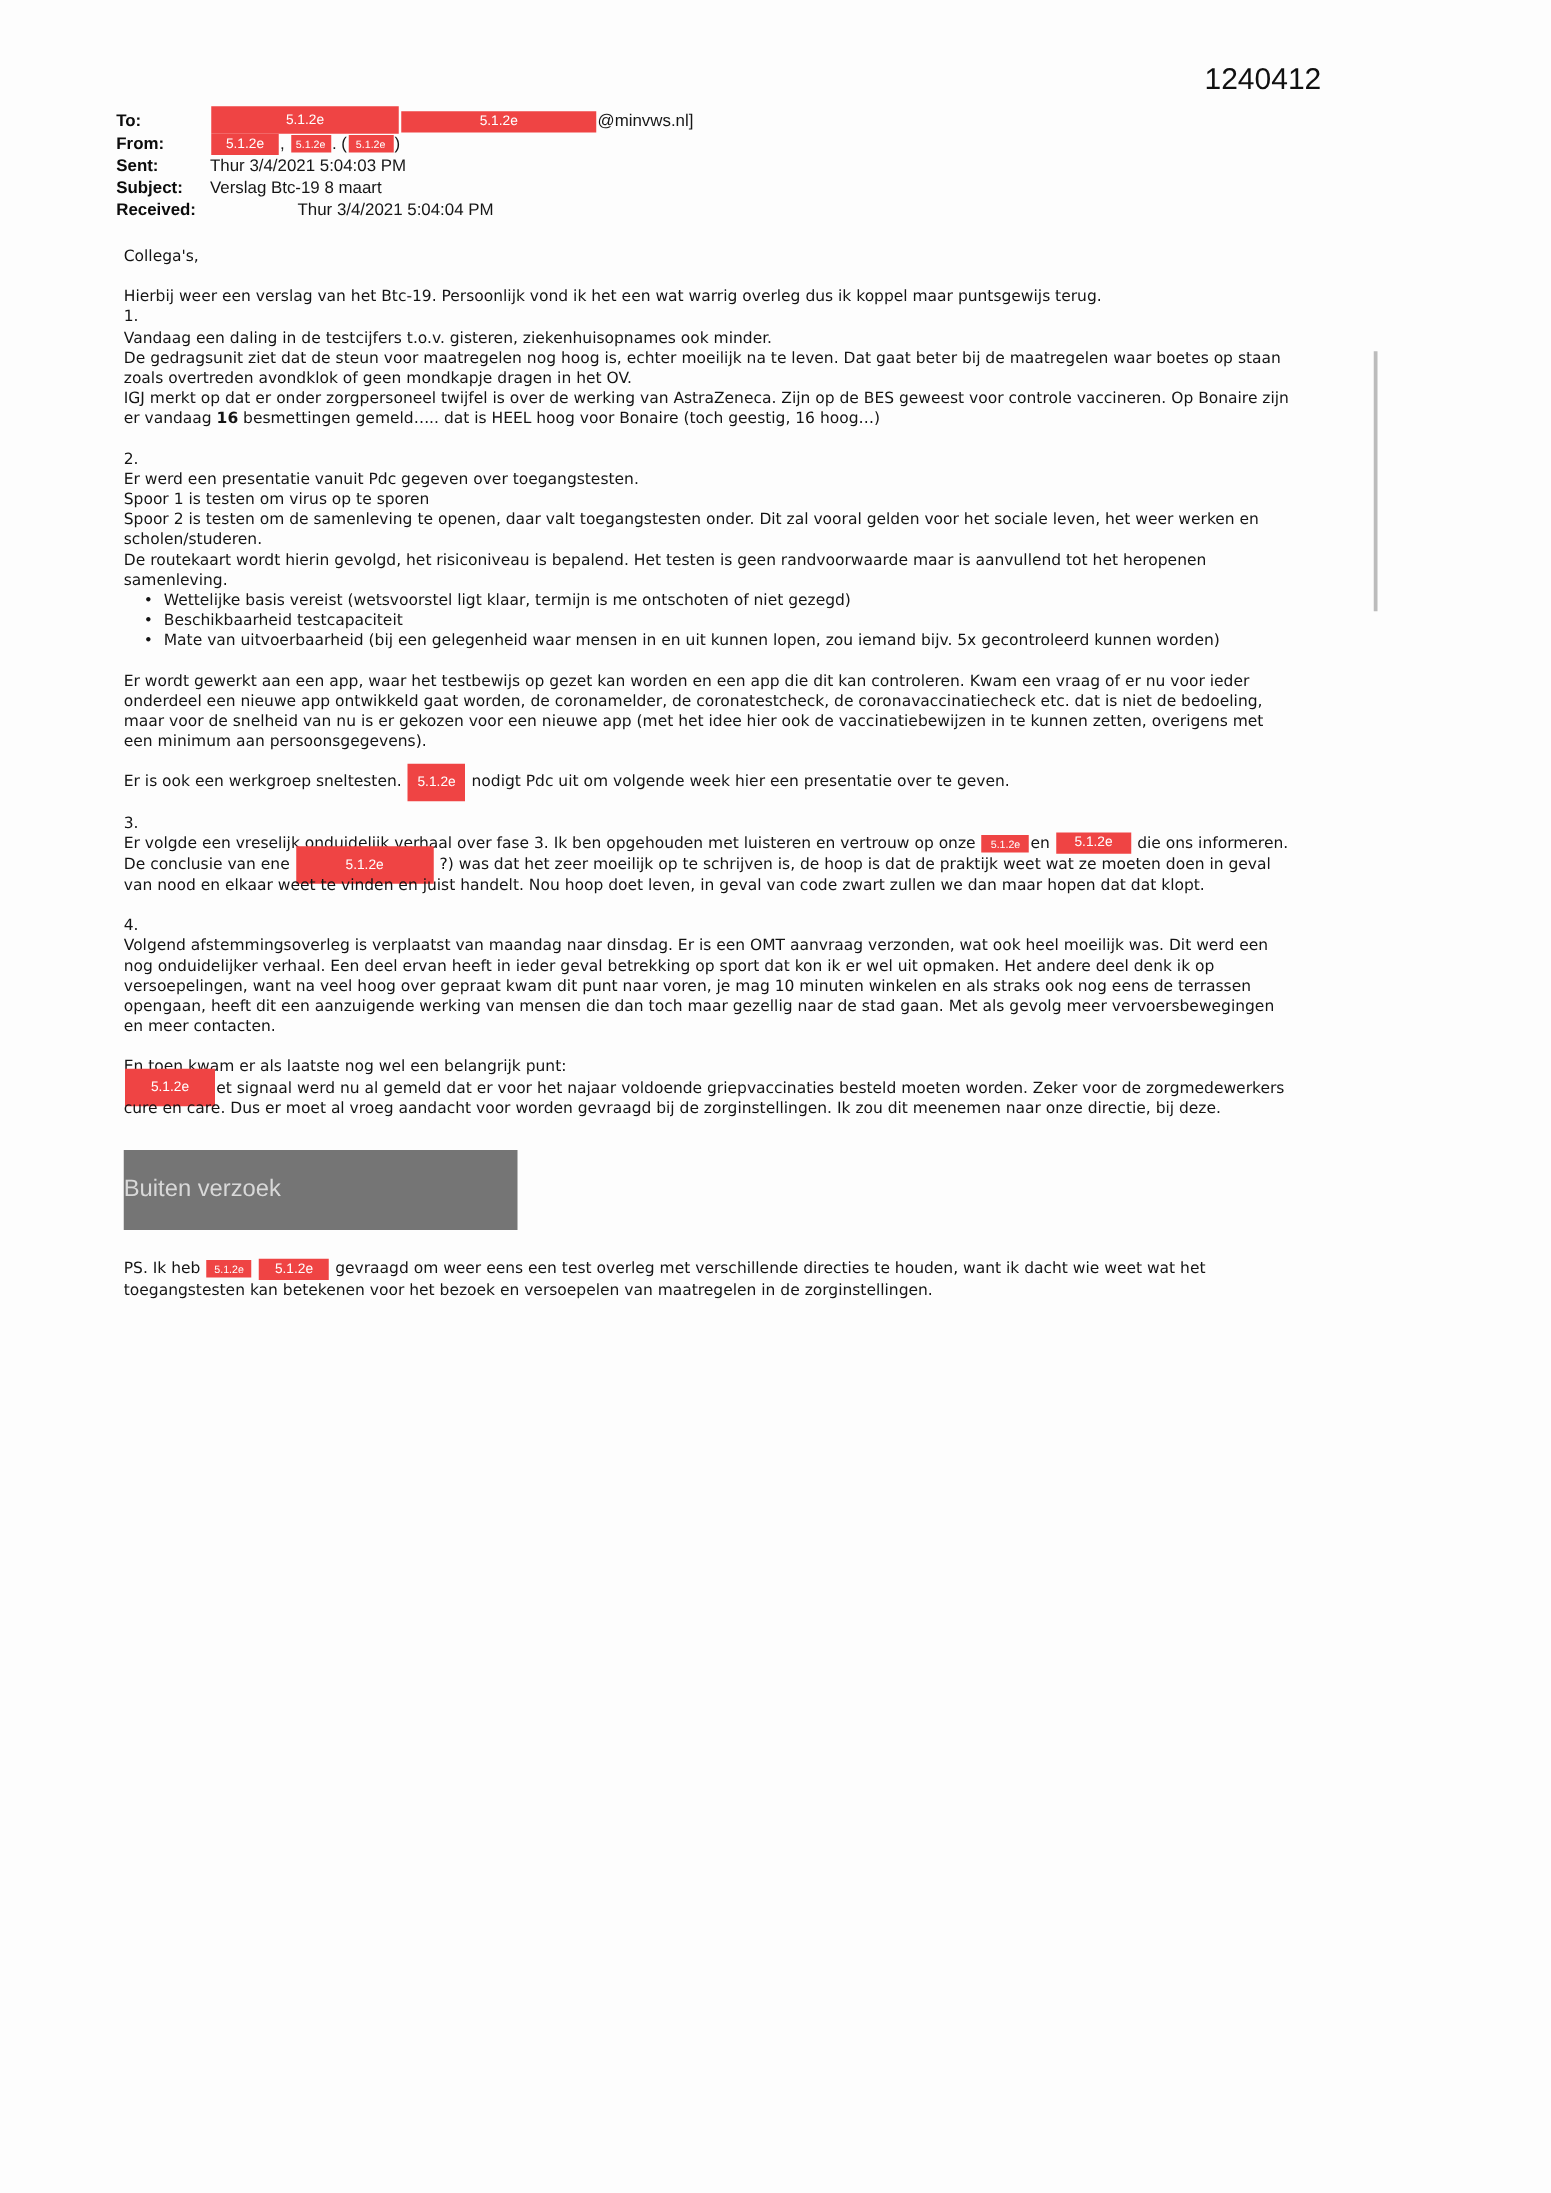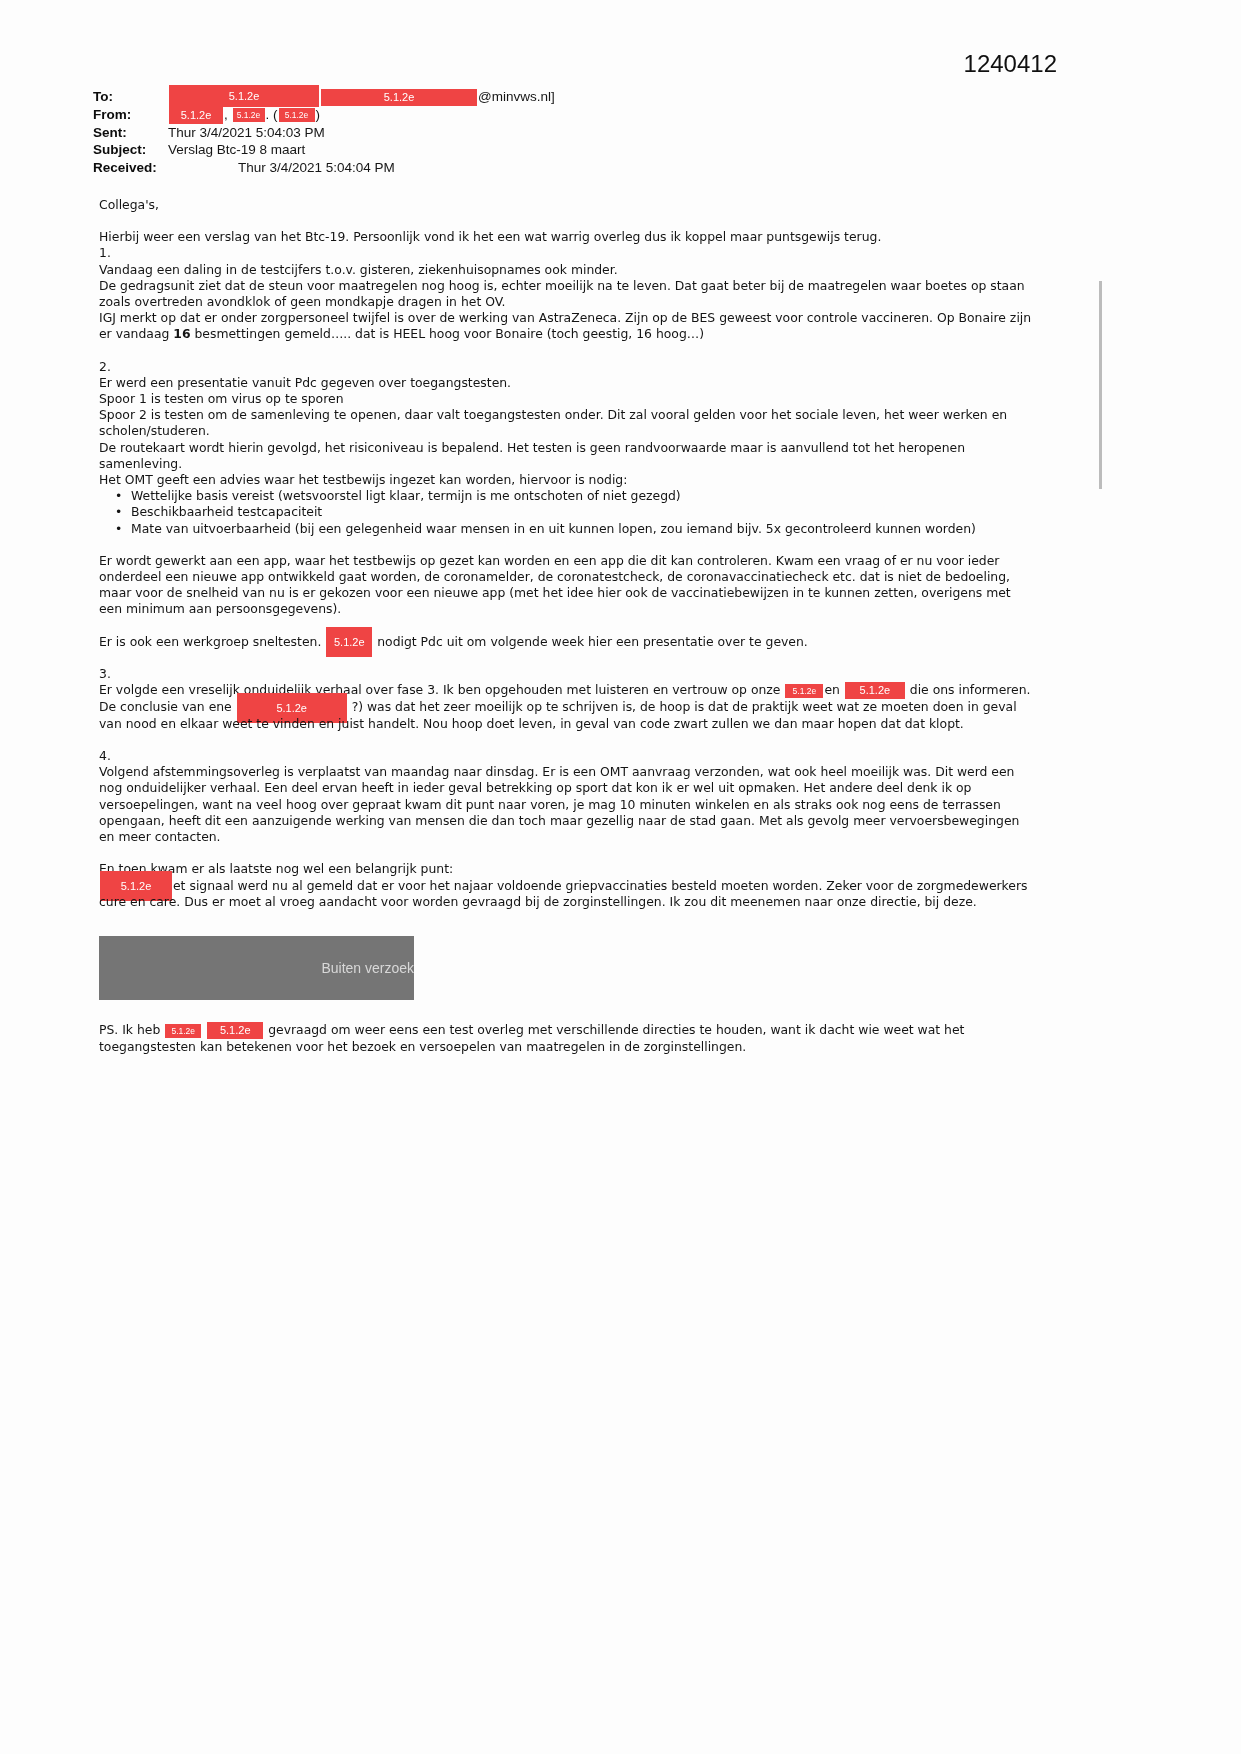--- a/index.html
+++ b/index.html
@@ -19,22 +19,22 @@
           font-family:"Liberation Sans",sans-serif;font-size:11px;
           height:17px;line-height:17px;text-align:center;vertical-align:middle;
           box-sizing:border-box;padding:0 3px;margin:0 1px;}
   .redact.small{height:14px;line-height:14px;font-size:8.5px;}
   .redact.raised{height:22px;line-height:22px;margin-top:-4px;margin-bottom:-1px;}
   .redact.tall{height:30px;line-height:30px;margin-top:-7px;margin-bottom:-7px;}
   ul.bullets{margin:0;padding:0;list-style:none;}
   ul.bullets li{padding-left:32px;position:relative;}
   ul.bullets li::before{content:"\2022";position:absolute;left:16px;top:0;}
   .block-redact{width:315px;height:64px;background:#757575;color:#d8d8d8;
-          display:flex;align-items:center;justify-content:flex-end;
-          font-family:"Liberation Sans",sans-serif;font-size:14px;}
+          display:flex;align-items:center;justify-content:flex-start;
+          font-family:"Liberation Sans",sans-serif;font-size:19px;}
   .scan-line{position:absolute;left:1099px;top:281px;width:3px;height:208px;background:#bcbcbc;}
   strong{font-weight:bold;}
 </style>
 </head>
 <body>
 
 <div class="page">
   <div class="doc-id">1240412</div>
   <div class="email-header">
       <div class="header-row">
@@ -63,21 +63,20 @@
       <p style="margin-top: 16px;"><span>Hierbij weer een verslag van het Btc-19. Persoonlijk vond ik het een wat warrig overleg dus ik koppel maar puntsgewijs terug.</span></p>
       <p><span>1.</span></p>
       <p><span>Vandaag een daling in de testcijfers t.o.v. gisteren, ziekenhuisopnames ook minder.</span></p>
       <p><span>De gedragsunit ziet dat de steun voor maatregelen nog hoog is, echter moeilijk na te leven. Dat gaat beter bij de maatregelen waar boetes op staan zoals overtreden avondklok of geen mondkapje dragen in het OV.</span></p>
       <p><span>IGJ merkt op dat er onder zorgpersoneel twijfel is over de werking van AstraZeneca. Zijn op de BES geweest voor controle vaccineren. Op Bonaire zijn er vandaag </span><strong>16</strong><span> besmettingen gemeld….. dat is HEEL hoog voor Bonaire (toch geestig, 16 hoog…)</span></p>
       <p style="margin-top: 16px;"><span>2.</span></p>
       <p><span>Er werd een presentatie vanuit Pdc gegeven over toegangstesten.</span></p>
       <p><span>Spoor 1 is testen om virus op te sporen</span></p>
       <p><span>Spoor 2 is testen om de samenleving te openen, daar valt toegangstesten onder. Dit zal vooral gelden voor het sociale leven, het weer werken en scholen/studeren.</span></p>
       <p><span>De routekaart wordt hierin gevolgd, het risiconiveau is bepalend. Het testen is geen randvoorwaarde maar is aanvullend tot het heropenen samenleving.</span></p>
-      <p><span>Het OMT geeft een advies waar het testbewijs ingezet kan worden, hiervoor is nodig:</span></p>
       <ul class="bullets">
         <li><span>Wettelijke basis vereist (wetsvoorstel ligt klaar, termijn is me ontschoten of niet gezegd)</span></li>
         <li><span>Beschikbaarheid testcapaciteit</span></li>
         <li><span>Mate van uitvoerbaarheid (bij een gelegenheid waar mensen in en uit kunnen lopen, zou iemand bijv. 5x gecontroleerd kunnen worden)</span></li>
       </ul>
       <p style="margin-top: 16px;"><span>Er wordt gewerkt aan een app, waar het testbewijs op gezet kan worden en een app die dit kan controleren. Kwam een vraag of er nu voor ieder onderdeel een nieuwe app ontwikkeld gaat worden, de coronamelder, de coronatestcheck, de coronavaccinatiecheck etc. dat is niet de bedoeling, maar voor de snelheid van nu is er gekozen voor een nieuwe app (met het idee hier ook de vaccinatiebewijzen in te kunnen zetten, overigens met een minimum aan persoonsgegevens).</span></p>
       <p style="margin-top: 16px;"><span>Er is ook een werkgroep sneltesten. </span><span class="redact tall" style="min-width: 46px;">5.1.2e</span><span> nodigt Pdc uit om volgende week hier een presentatie over te geven.</span></p>
       <p style="margin-top: 16px;"><span>3.</span></p>
       <p><span>Er volgde een vreselijk onduidelijk verhaal over fase 3. Ik ben opgehouden met luisteren en vertrouw op onze </span><span class="redact small" style="min-width: 38px;">5.1.2e</span><span>en </span><span class="redact" style="min-width: 60px;">5.1.2e</span><span> die ons informeren. De conclusie van ene </span><span class="redact tall" style="min-width: 110px;">5.1.2e</span><span> ?) was dat het zeer moeilijk op te schrijven is, de hoop is dat de praktijk weet wat ze moeten doen in geval van nood en elkaar weet te vinden en juist handelt. Nou hoop doet leven, in geval van code zwart zullen we dan maar hopen dat dat klopt.</span></p>
       <p style="margin-top: 16px;"><span>4.</span></p>

